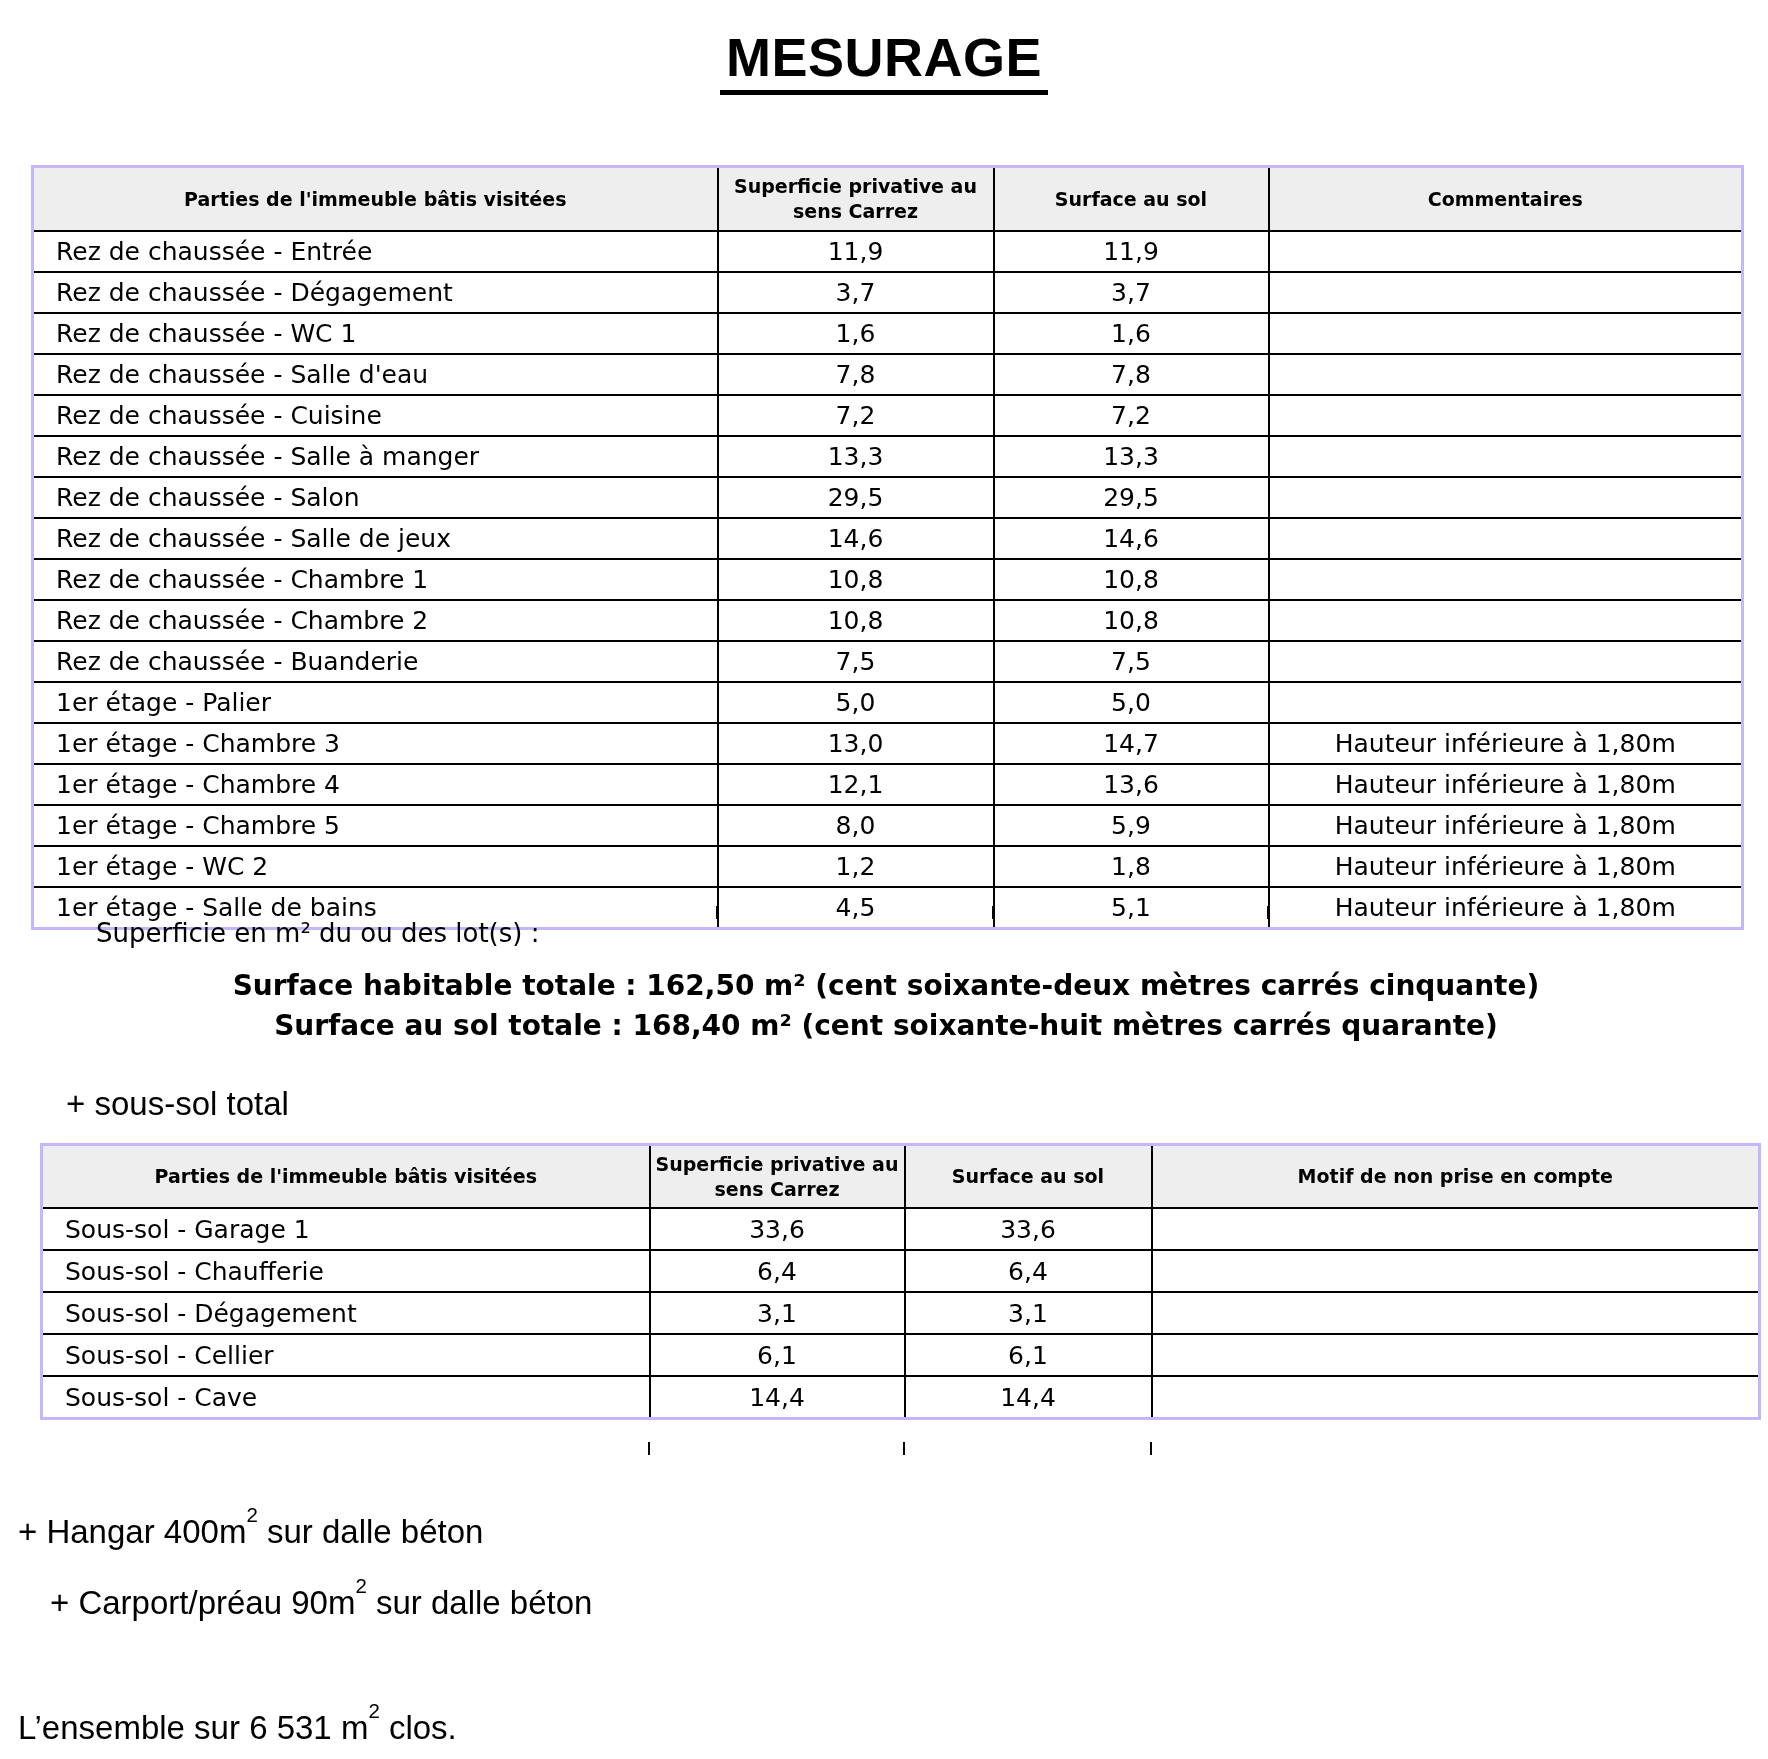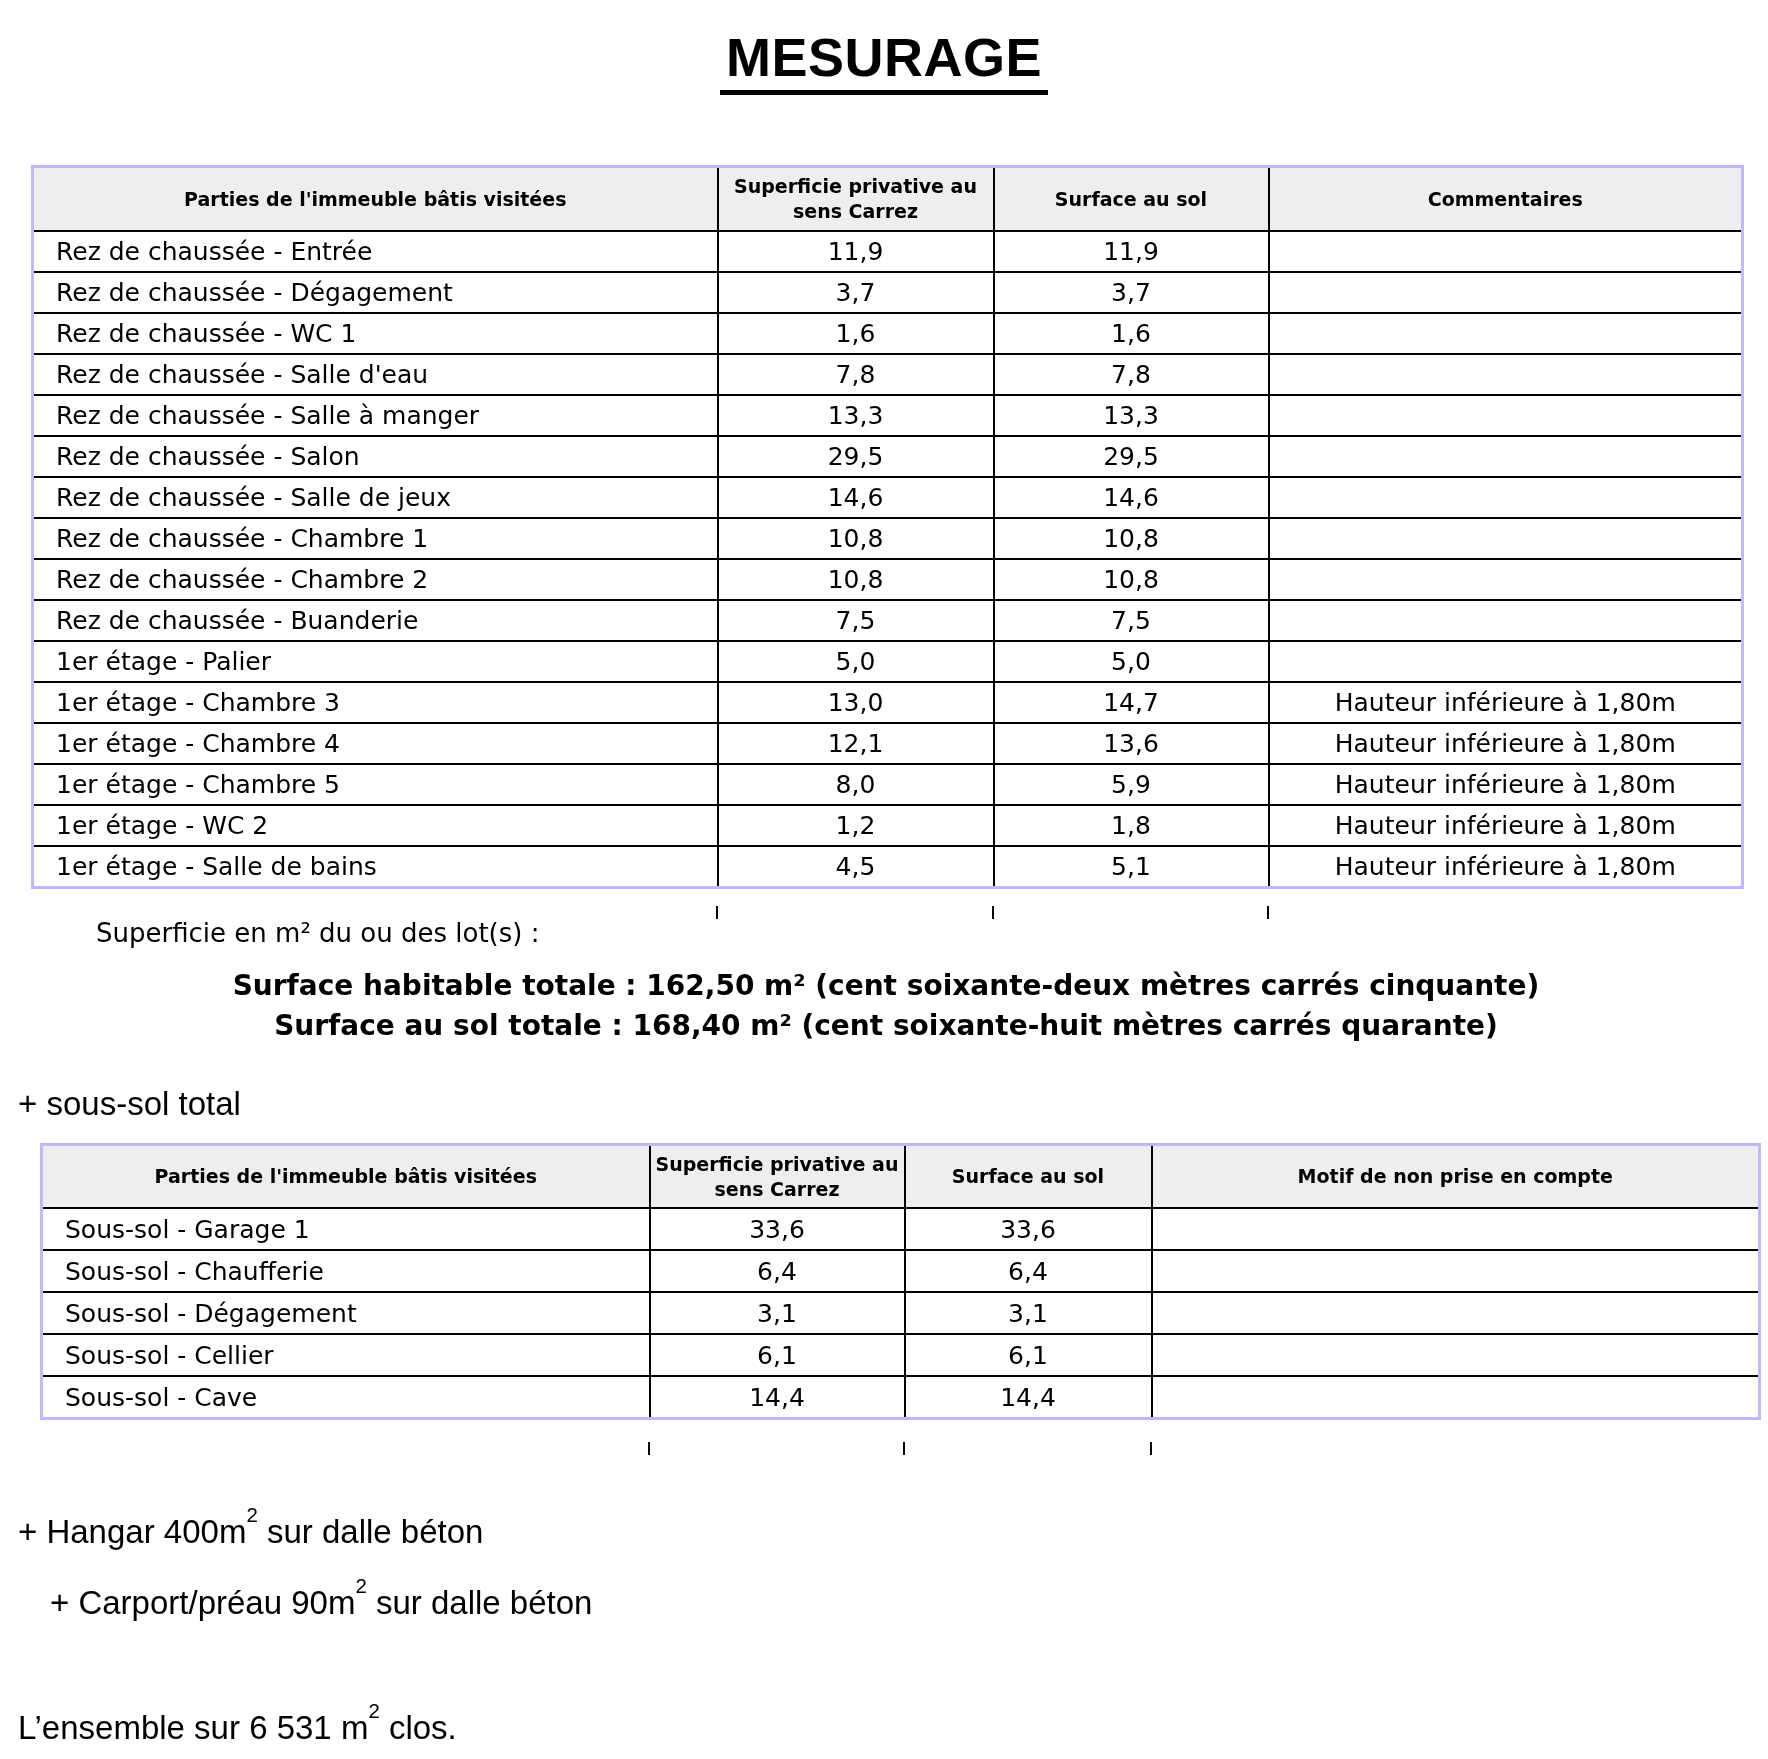--- a/index.html
+++ b/index.html
@@ -39,21 +39,21 @@
   .totals{
     position:absolute;left:31px;top:966px;width:1710px;text-align:center;
     font-weight:bold;font-size:28px;line-height:1.42;
   }
   
   .note{
     position:absolute;left:18px;font-family:"Liberation Sans",sans-serif;
     font-size:33px;font-weight:400;color:#000;
   }
   .note sup{font-size:0.62em;position:relative;top:-0.45em;}
-  .note-soussol{top:1085px;}
+  .note-soussol{top:1085px;margin-left:48px;}
   .note-hangar{top:1512px;}
   .note-carport{top:1583px;margin-left:32px;}
   .note-ensemble{top:1708px;}
 </style>
 </head>
 <body>
 
 <div class="title-wrap">
   <span class="title">MESURAGE</span>
 </div>
@@ -92,20 +92,26 @@
         <td>1,6</td>
         <td></td>
       </tr>
       <tr>
         <td class="name">Rez de chaussée - Salle d'eau</td>
         <td>7,8</td>
         <td>7,8</td>
         <td></td>
       </tr>
       <tr>
+        <td class="name">Rez de chaussée - Cuisine</td>
+        <td>7,2</td>
+        <td>7,2</td>
+        <td></td>
+      </tr>
+      <tr>
         <td class="name">Rez de chaussée - Salle à manger</td>
         <td>13,3</td>
         <td>13,3</td>
         <td></td>
       </tr>
       <tr>
         <td class="name">Rez de chaussée - Salon</td>
         <td>29,5</td>
         <td>29,5</td>
         <td></td>

